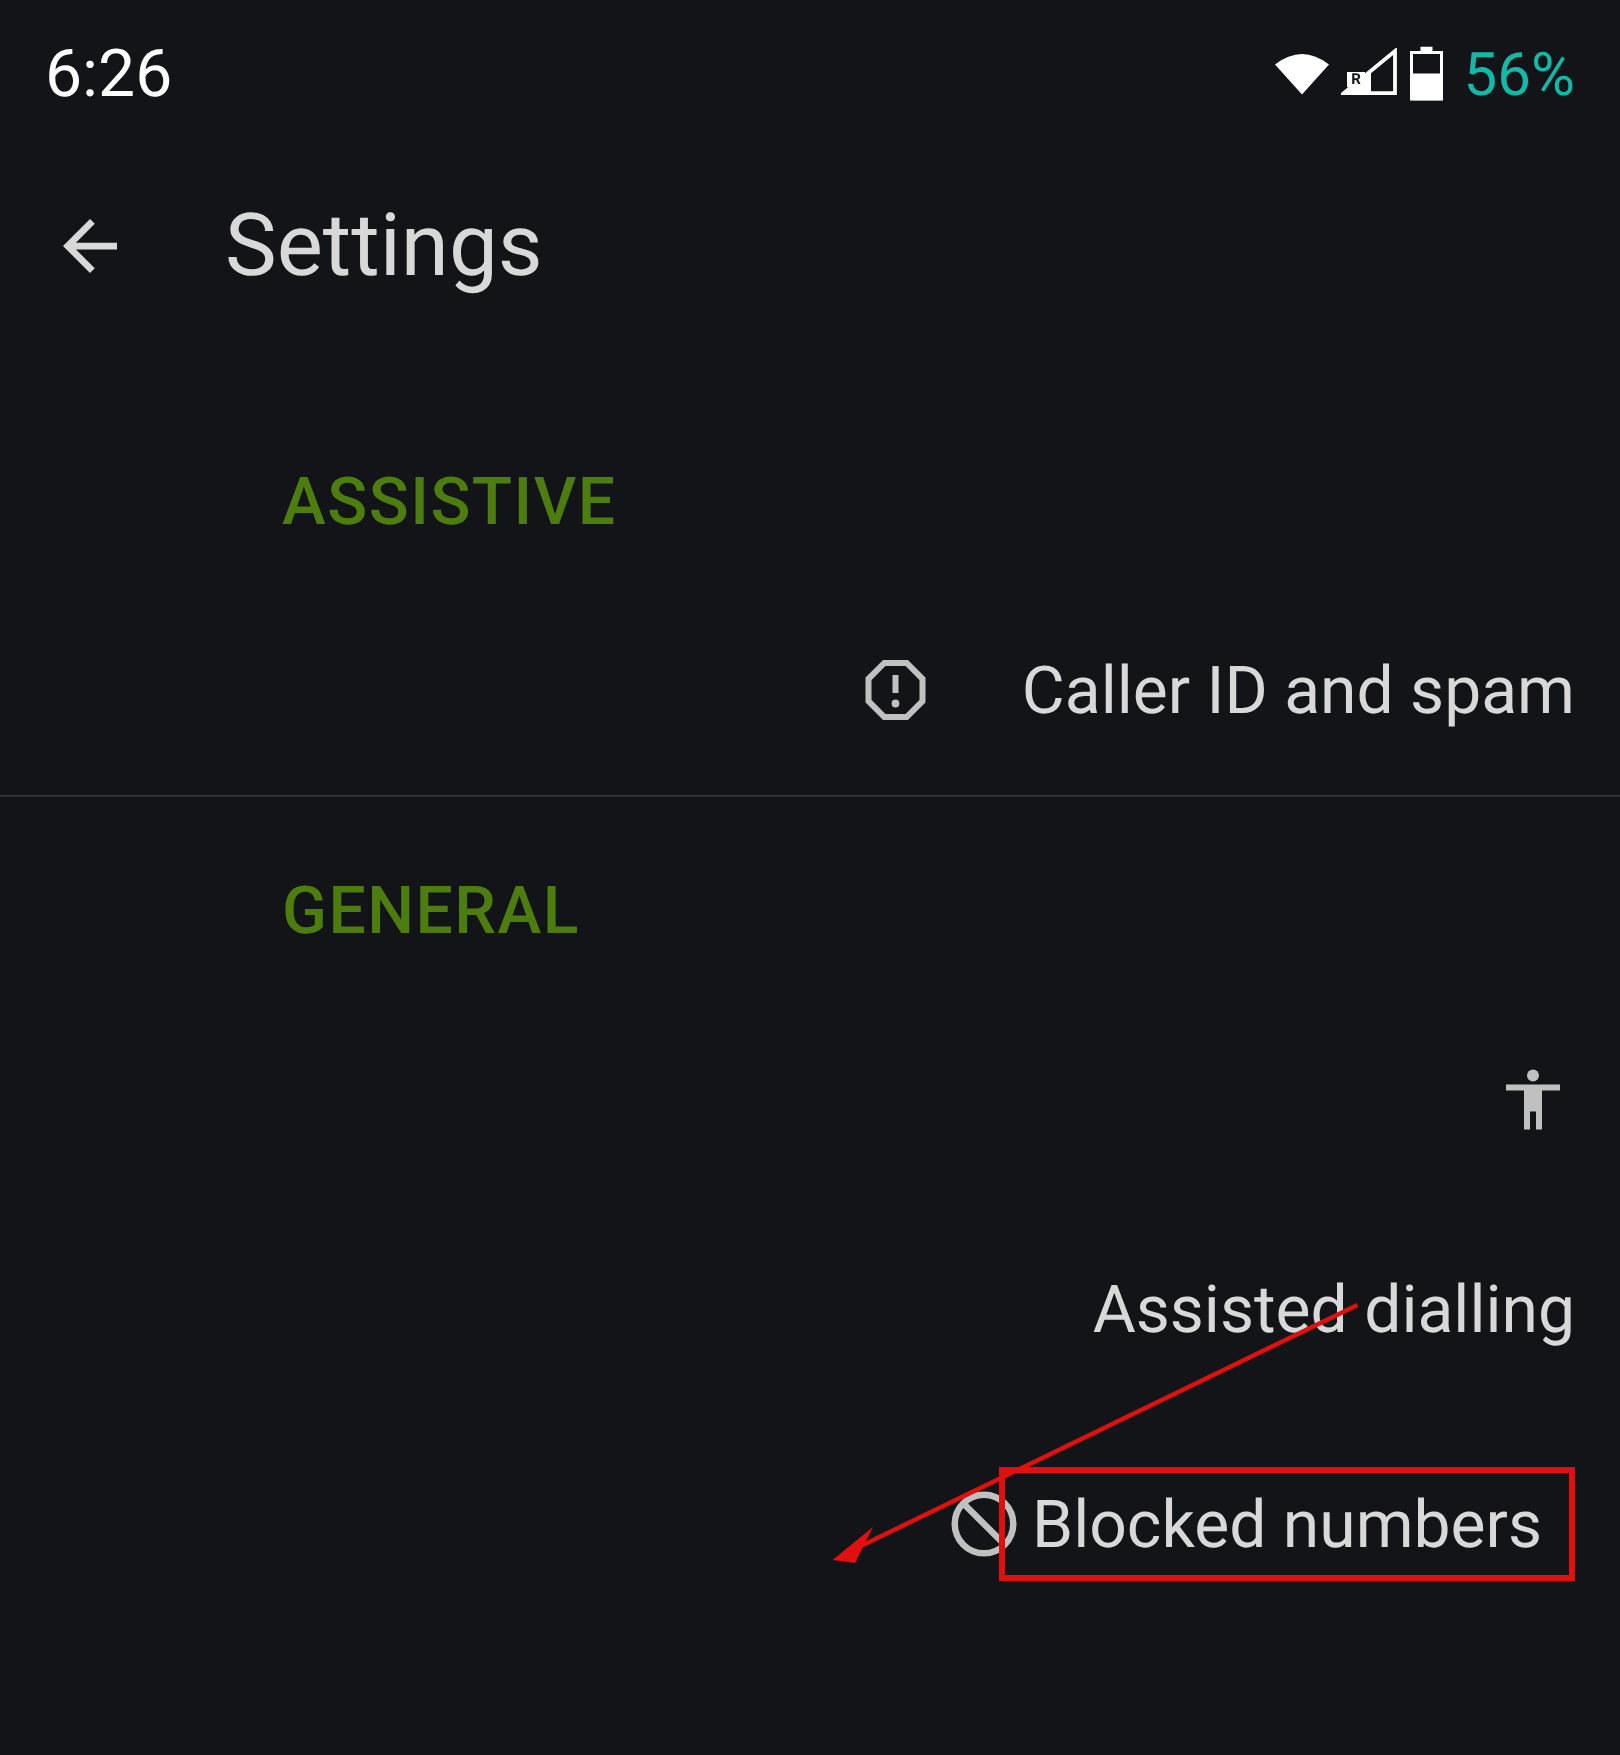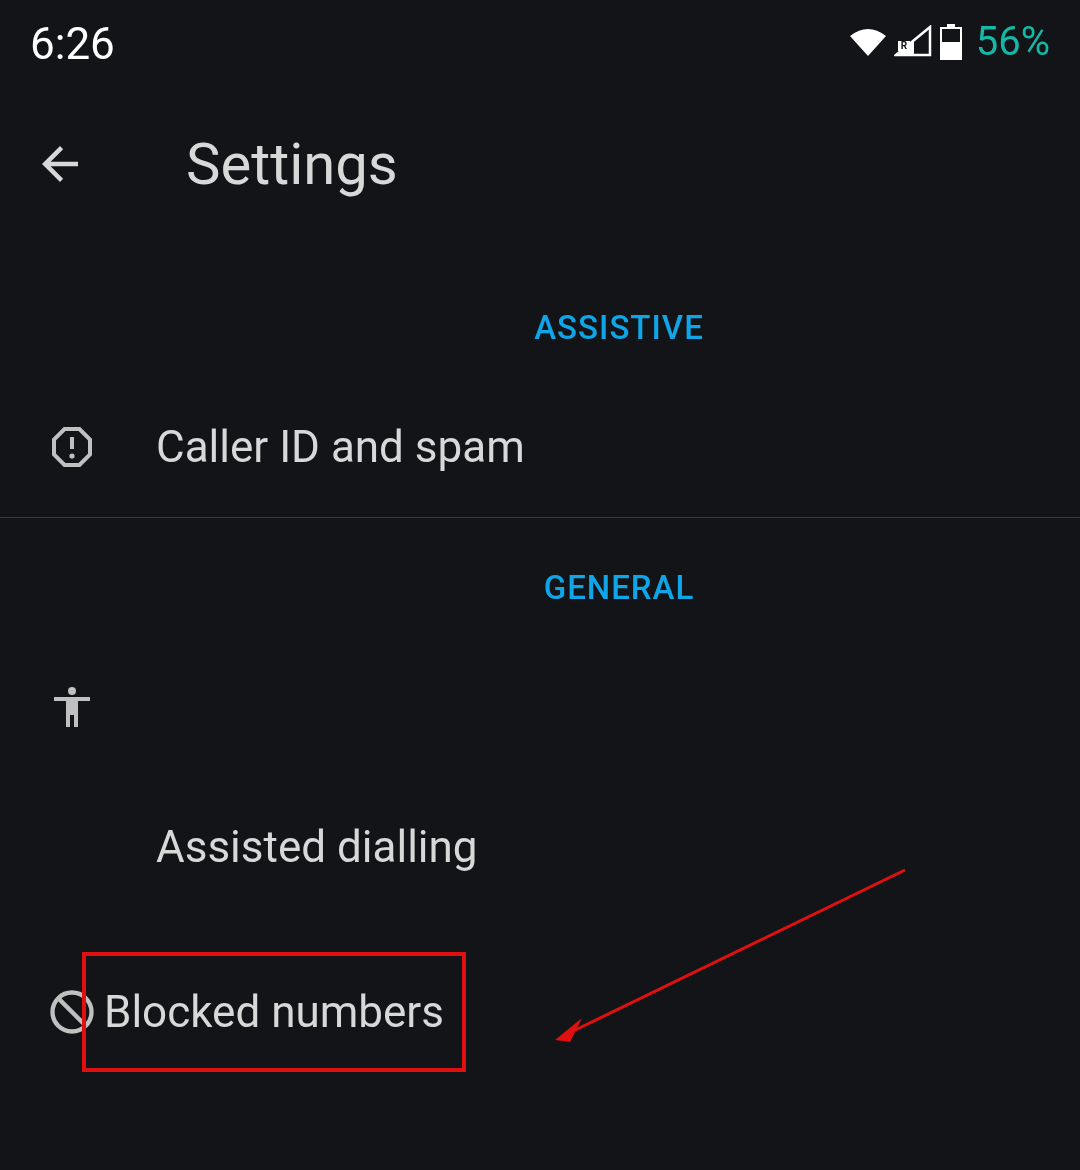--- a/index.html
+++ b/index.html
@@ -12,21 +12,21 @@
       height: 1170px;
       background-color: #131417;
       font-family: -apple-system, BlinkMacSystemFont, 'Segoe UI', Roboto, sans-serif;
       color: #e0e0e0;
       overflow: hidden;
       position: relative;
     }
     .status-bar {
       display: flex;
       justify-content: space-between;
-      align-items: flex-start;
+      align-items: center;
       padding: 18px 30px 10px 30px;
       height: 90px;
     }
     .status-time {
       font-size: 44px;
       font-weight: 400;
       color: #ffffff;
     }
     .status-right {
       display: flex;
@@ -41,48 +41,48 @@
     .battery-text {
       font-size: 40px;
       font-weight: 400;
       color: #14b8a6;
       margin-left: 4px;
     }
     .app-bar {
       display: flex;
       align-items: center;
       padding: 40px 30px 60px 30px;
-      gap: 96px;
+      gap: 60px;
     }
     .back-button {
       display: flex;
       align-items: center;
       justify-content: center;
       width: 60px;
       height: 60px;
     }
     .page-title {
       font-size: 58px;
       font-weight: 400;
       color: #d8d8d8;
     }
     .section-header {
-      font-size: 33px;
+      font-size: 44px;
       font-weight: 500;
-      color: #0ea5e9;
+      color: #4d7c0f;
       text-transform: uppercase;
       letter-spacing: 1px;
       padding: 50px 30px 30px 188px;
-      text-align: center;
     }
     .list-item {
       display: flex;
       align-items: center;
       padding: 35px 30px 35px 44px;
       min-height: 140px;
+      justify-content: flex-end;
     }
     .list-item-icon {
       width: 56px;
       height: 56px;
       display: flex;
       align-items: center;
       justify-content: center;
       flex-shrink: 0;
     }
     .list-item-icon-spacer {
@@ -95,21 +95,21 @@
       color: #d8d8d8;
       padding-left: 56px;
     }
     .divider {
       height: 1px;
       background-color: #3a3a3d;
       margin: 0;
     }
     .highlight-box {
       border: 4px solid #e01010;
-      padding: 30px 18px;
+      padding: 8px 18px;
       margin-left: -18px;
       display: inline-block;
     }
     .highlight-box .list-item-label {
       padding-left: 0;
     }
     .arrow-annotation {
       position: absolute;
       pointer-events: none;
     }

